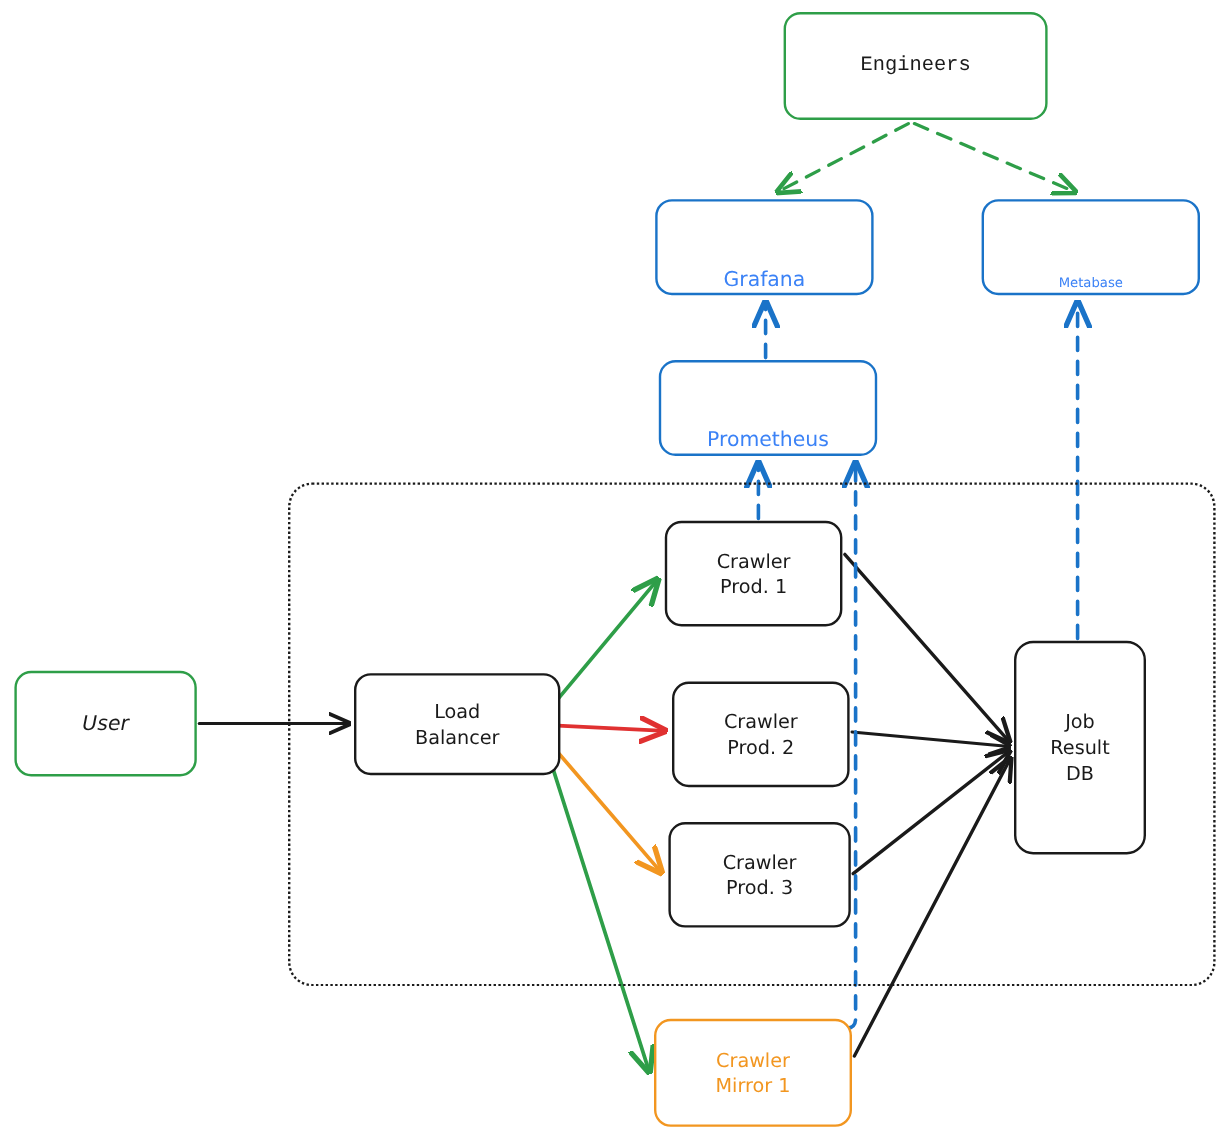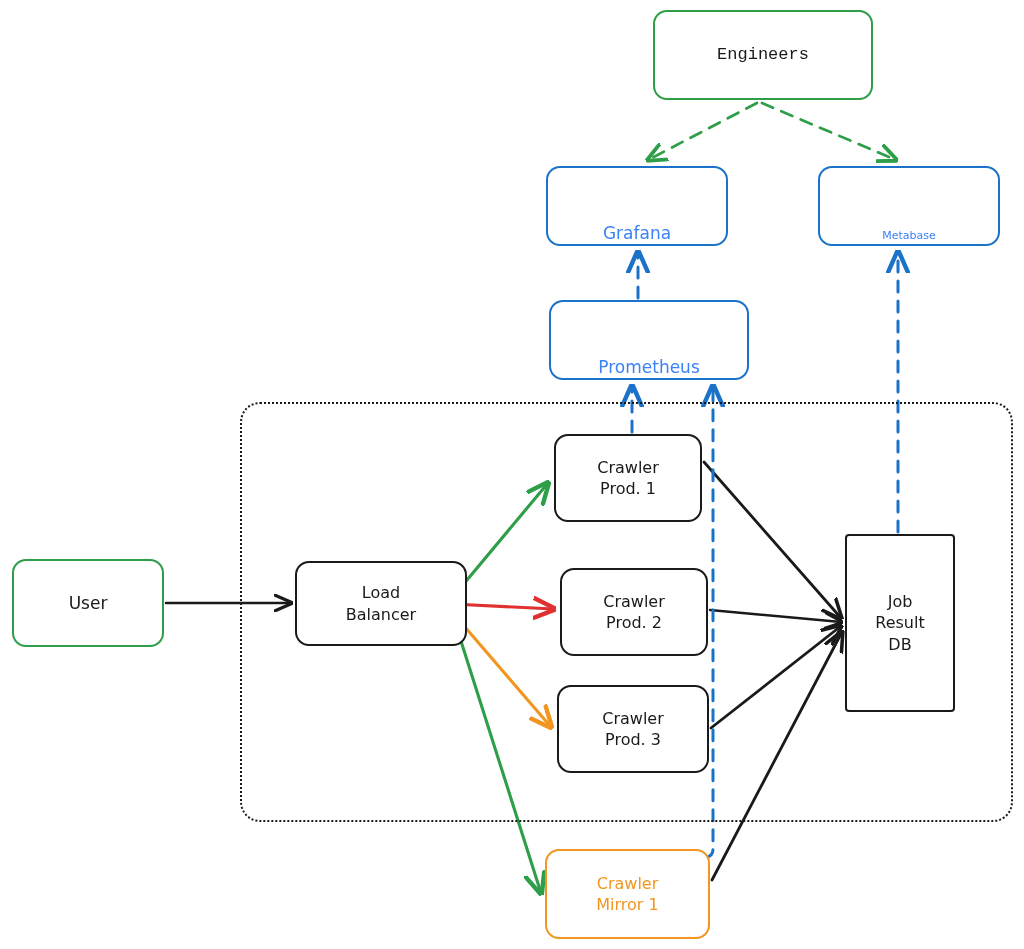--- a/index.html
+++ b/index.html
@@ -83,25 +83,25 @@
   </div>
 
   <div class="node n-blue" style="left:546px;top:166px;width:182px;height:80px;font-size:17px;">
     <span>Grafana</span>
   </div>
 
   <div class="node n-blue" style="left:818px;top:166px;width:182px;height:80px;font-size:11px;">
     <span>Metabase</span>
   </div>
 
-  <div class="node n-blue" style="left:549px;top:300px;width:200px;height:80px;font-size:17px;">
+  <div class="node n-blue" style="left:549px;top:300px;width:182px;height:80px;font-size:17px;">
     <span>Prometheus</span>
   </div>
 
-  <div class="node n-green" style="left:12px;top:559px;width:152px;height:88px;font-size:17px;">
+  <div class="node n-green" style="left:12px;top:559px;width:152px;height:88px;font-size:17px;font-style:italic;">
     <span>User</span>
   </div>
 
   <div class="node n-black" style="left:295px;top:561px;width:172px;height:85px;font-size:16px;">
     <span>Load
 Balancer</span>
   </div>
 
   <div class="node n-black" style="left:554px;top:434px;width:148px;height:88px;font-size:16px;">
     <span>Crawler
@@ -116,19 +116,19 @@
   <div class="node n-black" style="left:557px;top:685px;width:152px;height:88px;font-size:16px;">
     <span>Crawler
 Prod. 3</span>
   </div>
 
   <div class="node n-orange" style="left:545px;top:849px;width:165px;height:90px;font-size:16px;">
     <span>Crawler
 Mirror 1</span>
   </div>
 
-  <div class="node n-black" style="left:845px;top:534px;width:110px;height:178px;font-size:16px;border-radius:4px;">
+  <div class="node n-black" style="left:845px;top:534px;width:110px;height:178px;font-size:16px;border-radius:16px;">
     <span>Job
 Result
 DB</span>
   </div>
 
 </div>
 
 </body></html>

